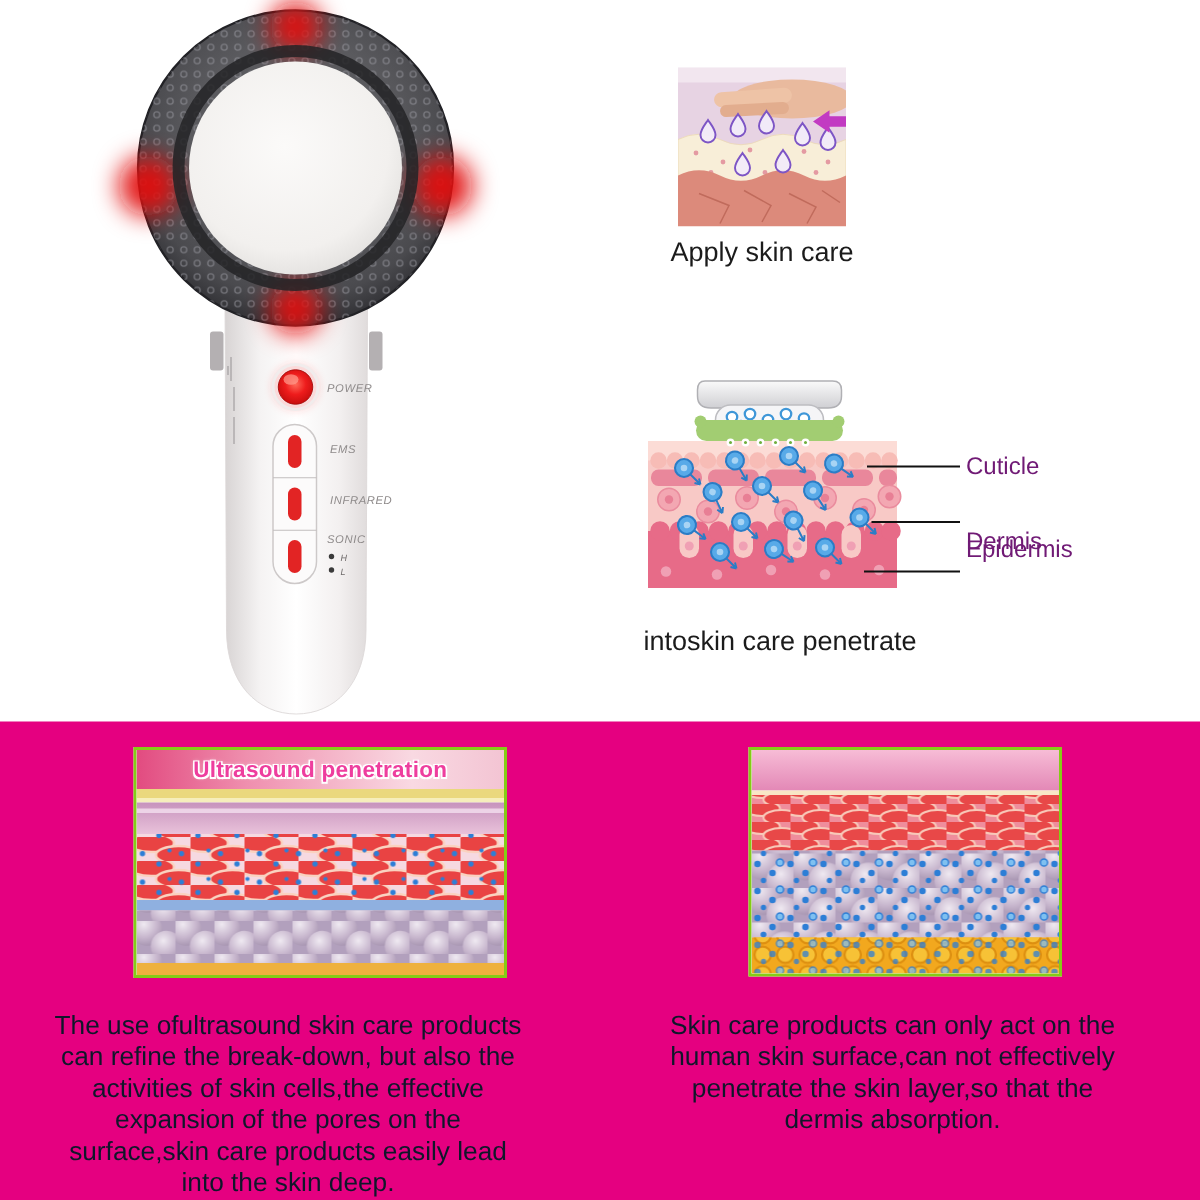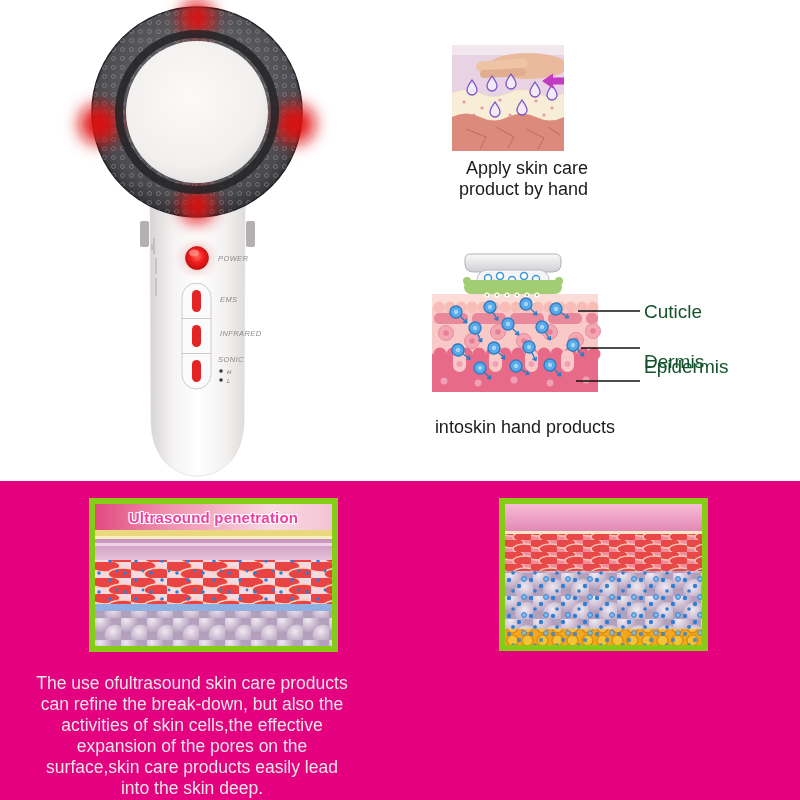--- a/index.html
+++ b/index.html
@@ -1,33 +1,33 @@
 <!DOCTYPE html>
 <html><head>
 <meta charset="utf-8">
 <style>
   html,body{margin:0;padding:0;}
   .page{position:relative;width:800px;height:800px;background:#ffffff;overflow:hidden;
         font-family:"Liberation Sans", sans-serif;}
   .abs{position:absolute;}
   
-  .caption{position:absolute;text-align:right;color:#1b1b1b;font-size:18px;line-height:21px;}
-  .skin-label{position:absolute;color:#14532d;font-size:19px;line-height:19px;white-space:nowrap;}
+  .caption{position:absolute;text-align:center;color:#1b1b1b;font-size:18px;line-height:21px;}
+  .skin-label{position:absolute;color:#701a75;font-size:16px;line-height:19px;white-space:nowrap;}
   .devlbl{font-size:7.5px;fill:#8e8a8a;font-style:italic;letter-spacing:.4px;}
   .devsm{font-size:6px;fill:#6e6a6a;font-style:italic;}
   
   .bottom{position:absolute;left:0;top:481px;width:800px;height:319px;background:#e50080;}
-  .card{position:absolute;border:6px solid #84cc16;background:#fff;box-sizing:border-box;overflow:hidden;}
+  .card{position:absolute;border:2px solid #84cc16;background:#fff;box-sizing:border-box;overflow:hidden;}
   .card-left{left:89px;top:17px;width:249px;height:154px;}
   .card-right{left:499px;top:17px;width:209px;height:153px;}
   .card-title{height:26px;display:flex;align-items:center;justify-content:center;
       background:linear-gradient(90deg,#e24b80 0%,#ef8fae 30%,#f9d9e2 75%,#f3c4d3 100%);
       font-size:15px;font-weight:bold;color:#ee3e9e;letter-spacing:.2px;
       text-shadow:-1px -1px 0 #fff,1px -1px 0 #fff,-1px 1px 0 #fff,1px 1px 0 #fff,0 0 3px rgba(255,255,255,.85);}
-  .desc{position:absolute;color:#e5e5e5;font-size:17.5px;line-height:21px;text-align:center;}
+  .desc{position:absolute;color:#0f172a;font-size:17.5px;line-height:21px;text-align:center;}
   .desc-left{left:34px;top:174px;width:316px;}
   .desc-right{left:435px;top:174px;width:320px;}
 </style>
 </head>
 <body>
 
 <div class="page">
 
   <svg class="abs" style="left:55px;top:0;" width="300" height="482" viewBox="0 0 300 482">
     <defs>
@@ -151,21 +151,20 @@
       <use href="#dropP" transform="translate(59,36)"></use>
         <use href="#dropP" transform="translate(83,44)"></use>
       <use href="#dropP" transform="translate(100,47)"></use>
         <use href="#dropP" transform="translate(43,64)"></use>
       <use href="#dropP" transform="translate(70,62)"></use>
     </g>
     <path d="M112,32.5 L101,32.5 L101,28.5 L90,36 L101,43.5 L101,39.5 L112,39.5 Z" fill="#c23ac2"></path>
   </svg>
   <div class="caption" style="left:428px;top:158px;width:160px;">
     <span>Apply skin care</span><br>
-    <span>product by hand</span>
   </div>
 
   <svg class="abs" style="left:430px;top:250px;" width="290" height="145" viewBox="0 0 290 145">
     <defs>
       <linearGradient id="capG" x1="0" y1="0" x2="0" y2="1">
         <stop offset="0" stop-color="#fafafa"></stop>
           <stop offset="1" stop-color="#cfcfd3"></stop>
       </linearGradient>
       <g id="d2p">
         <circle r="6" fill="#58aae8" stroke="#2b7dc6" stroke-width="1.4"></circle>
@@ -310,21 +309,21 @@
       <line x1="148" y1="61" x2="210" y2="61"></line>
       <line x1="151" y1="98" x2="210" y2="98"></line>
       <line x1="146" y1="131" x2="210" y2="131"></line>
     </g>
   </svg>
   <div class="skin-label" style="left:644px;top:302px;">Cuticle</div>
   <div class="skin-label" style="left:644px;top:357px;">Epidermis</div>
   <div class="skin-label" style="left:644px;top:352px;">Dermis</div>
   <div class="caption" style="left:425px;top:396px;width:190px;">
     <br>
-    <span>intoskin hand products</span>
+    <span>intoskin care penetrate</span>
   </div>
 
   <div class="bottom">
 
     <div class="card card-left">
       <div class="card-title">Ultrasound penetration</div>
       <svg width="245" height="124" viewBox="0 0 245 124">
         <defs>
           <linearGradient id="lavG" x1="0" y1="0" x2="0" y2="1">
             <stop offset="0" stop-color="#c793bd"></stop>
@@ -395,14 +394,15 @@
         <rect y="67" width="205" height="58" fill="#b2a0bd"></rect>
         <rect y="67" width="205" height="58" fill="url(#spR)"></rect>
         <rect y="67" width="205" height="58" fill="url(#bdR)"></rect>
         <rect y="125" width="205" height="24" fill="#f2a81e"></rect>
         <rect y="125" width="205" height="24" fill="url(#honey)"></rect>
         <rect y="120" width="205" height="29" fill="url(#bdR)" opacity="0.75"></rect>
       </svg>
     </div>
 
     <p class="desc desc-left">The use ofultrasound skin care products can refine the break-down, but also the activities of skin cells,the effective expansion of the pores on the surface,skin care products easily lead into the skin deep.</p>
+    <p class="desc desc-right">Skin care products can only act on the human skin surface,can not effectively penetrate the skin layer,so that the dermis absorption.</p>
   </div>
 </div>
 
 </body></html>

